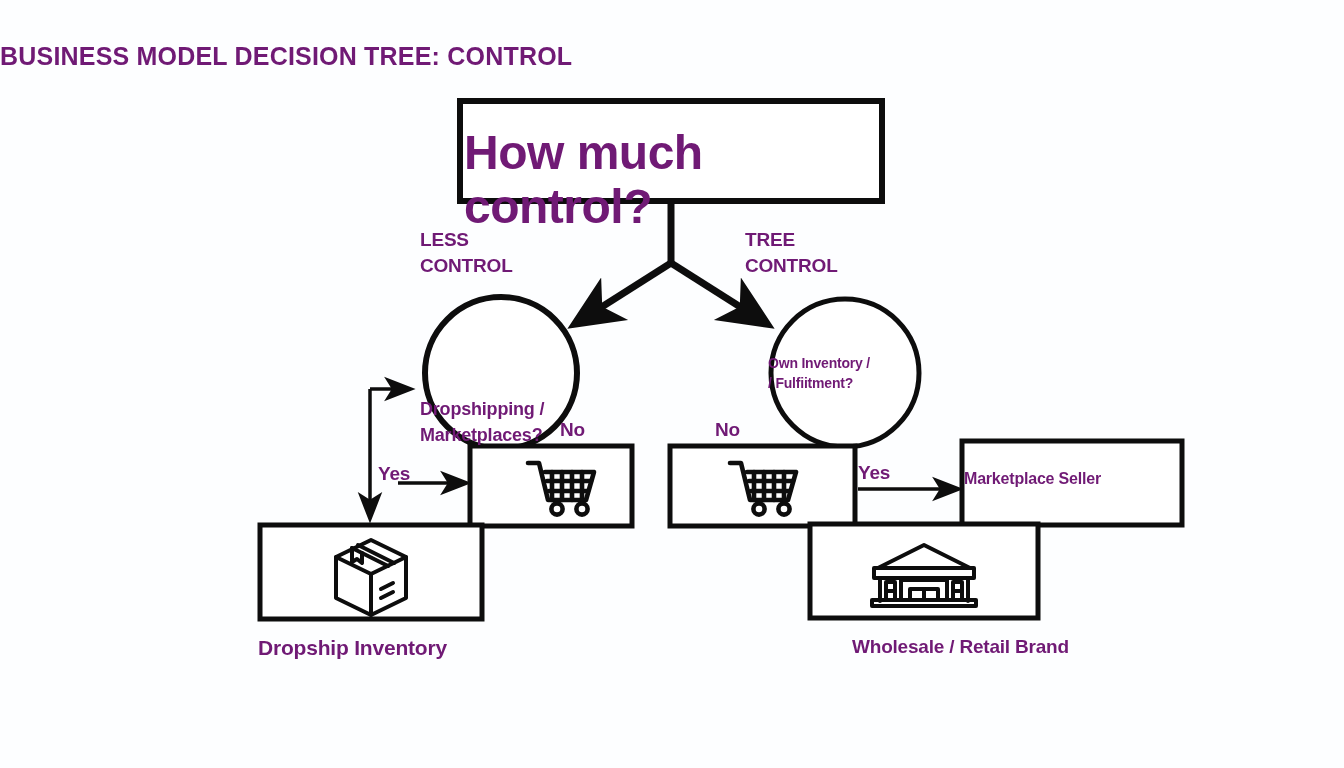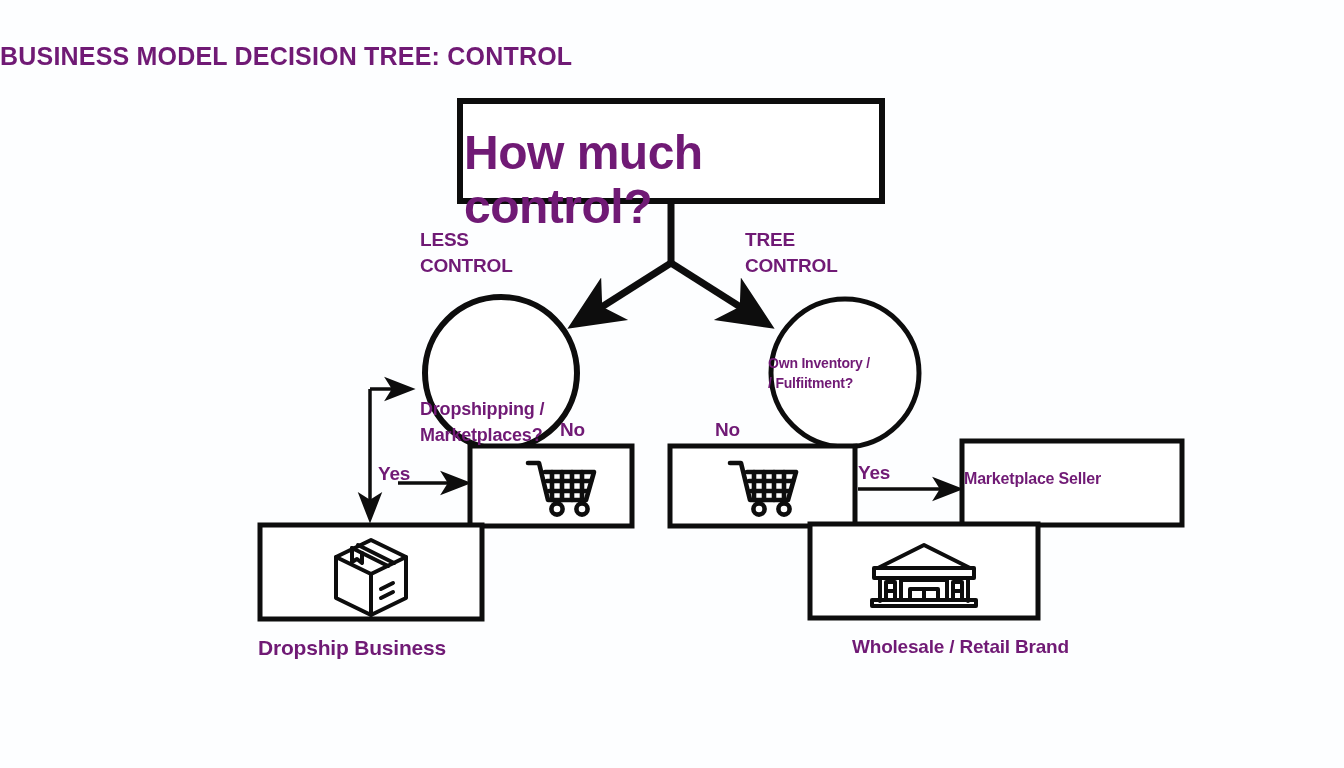--- a/index.html
+++ b/index.html
@@ -222,16 +222,16 @@
   <div class="lbl" id="circle-right-label">Own Inventory /
 / Fulfiitment?</div>
 
   <div class="lbl" id="edge-yes-left-label">Yes</div>
   <div class="lbl" id="edge-no-left-label">No</div>
   <div class="lbl" id="edge-no-right-label">No</div>
   <div class="lbl" id="edge-yes-right-label">Yes</div>
 
   <div class="lbl" id="outcome-marketplace-label">Marketplace Seller</div>
 
-  <div class="lbl" id="caption-dropship-label">Dropship Business</div>
+  <div class="lbl" id="caption-dropship-label">Dropship Inventory</div>
   <div class="lbl" id="caption-wholesale-label">Wholesale / Retail Brand</div>
 
 </div>
 
 </body></html>

